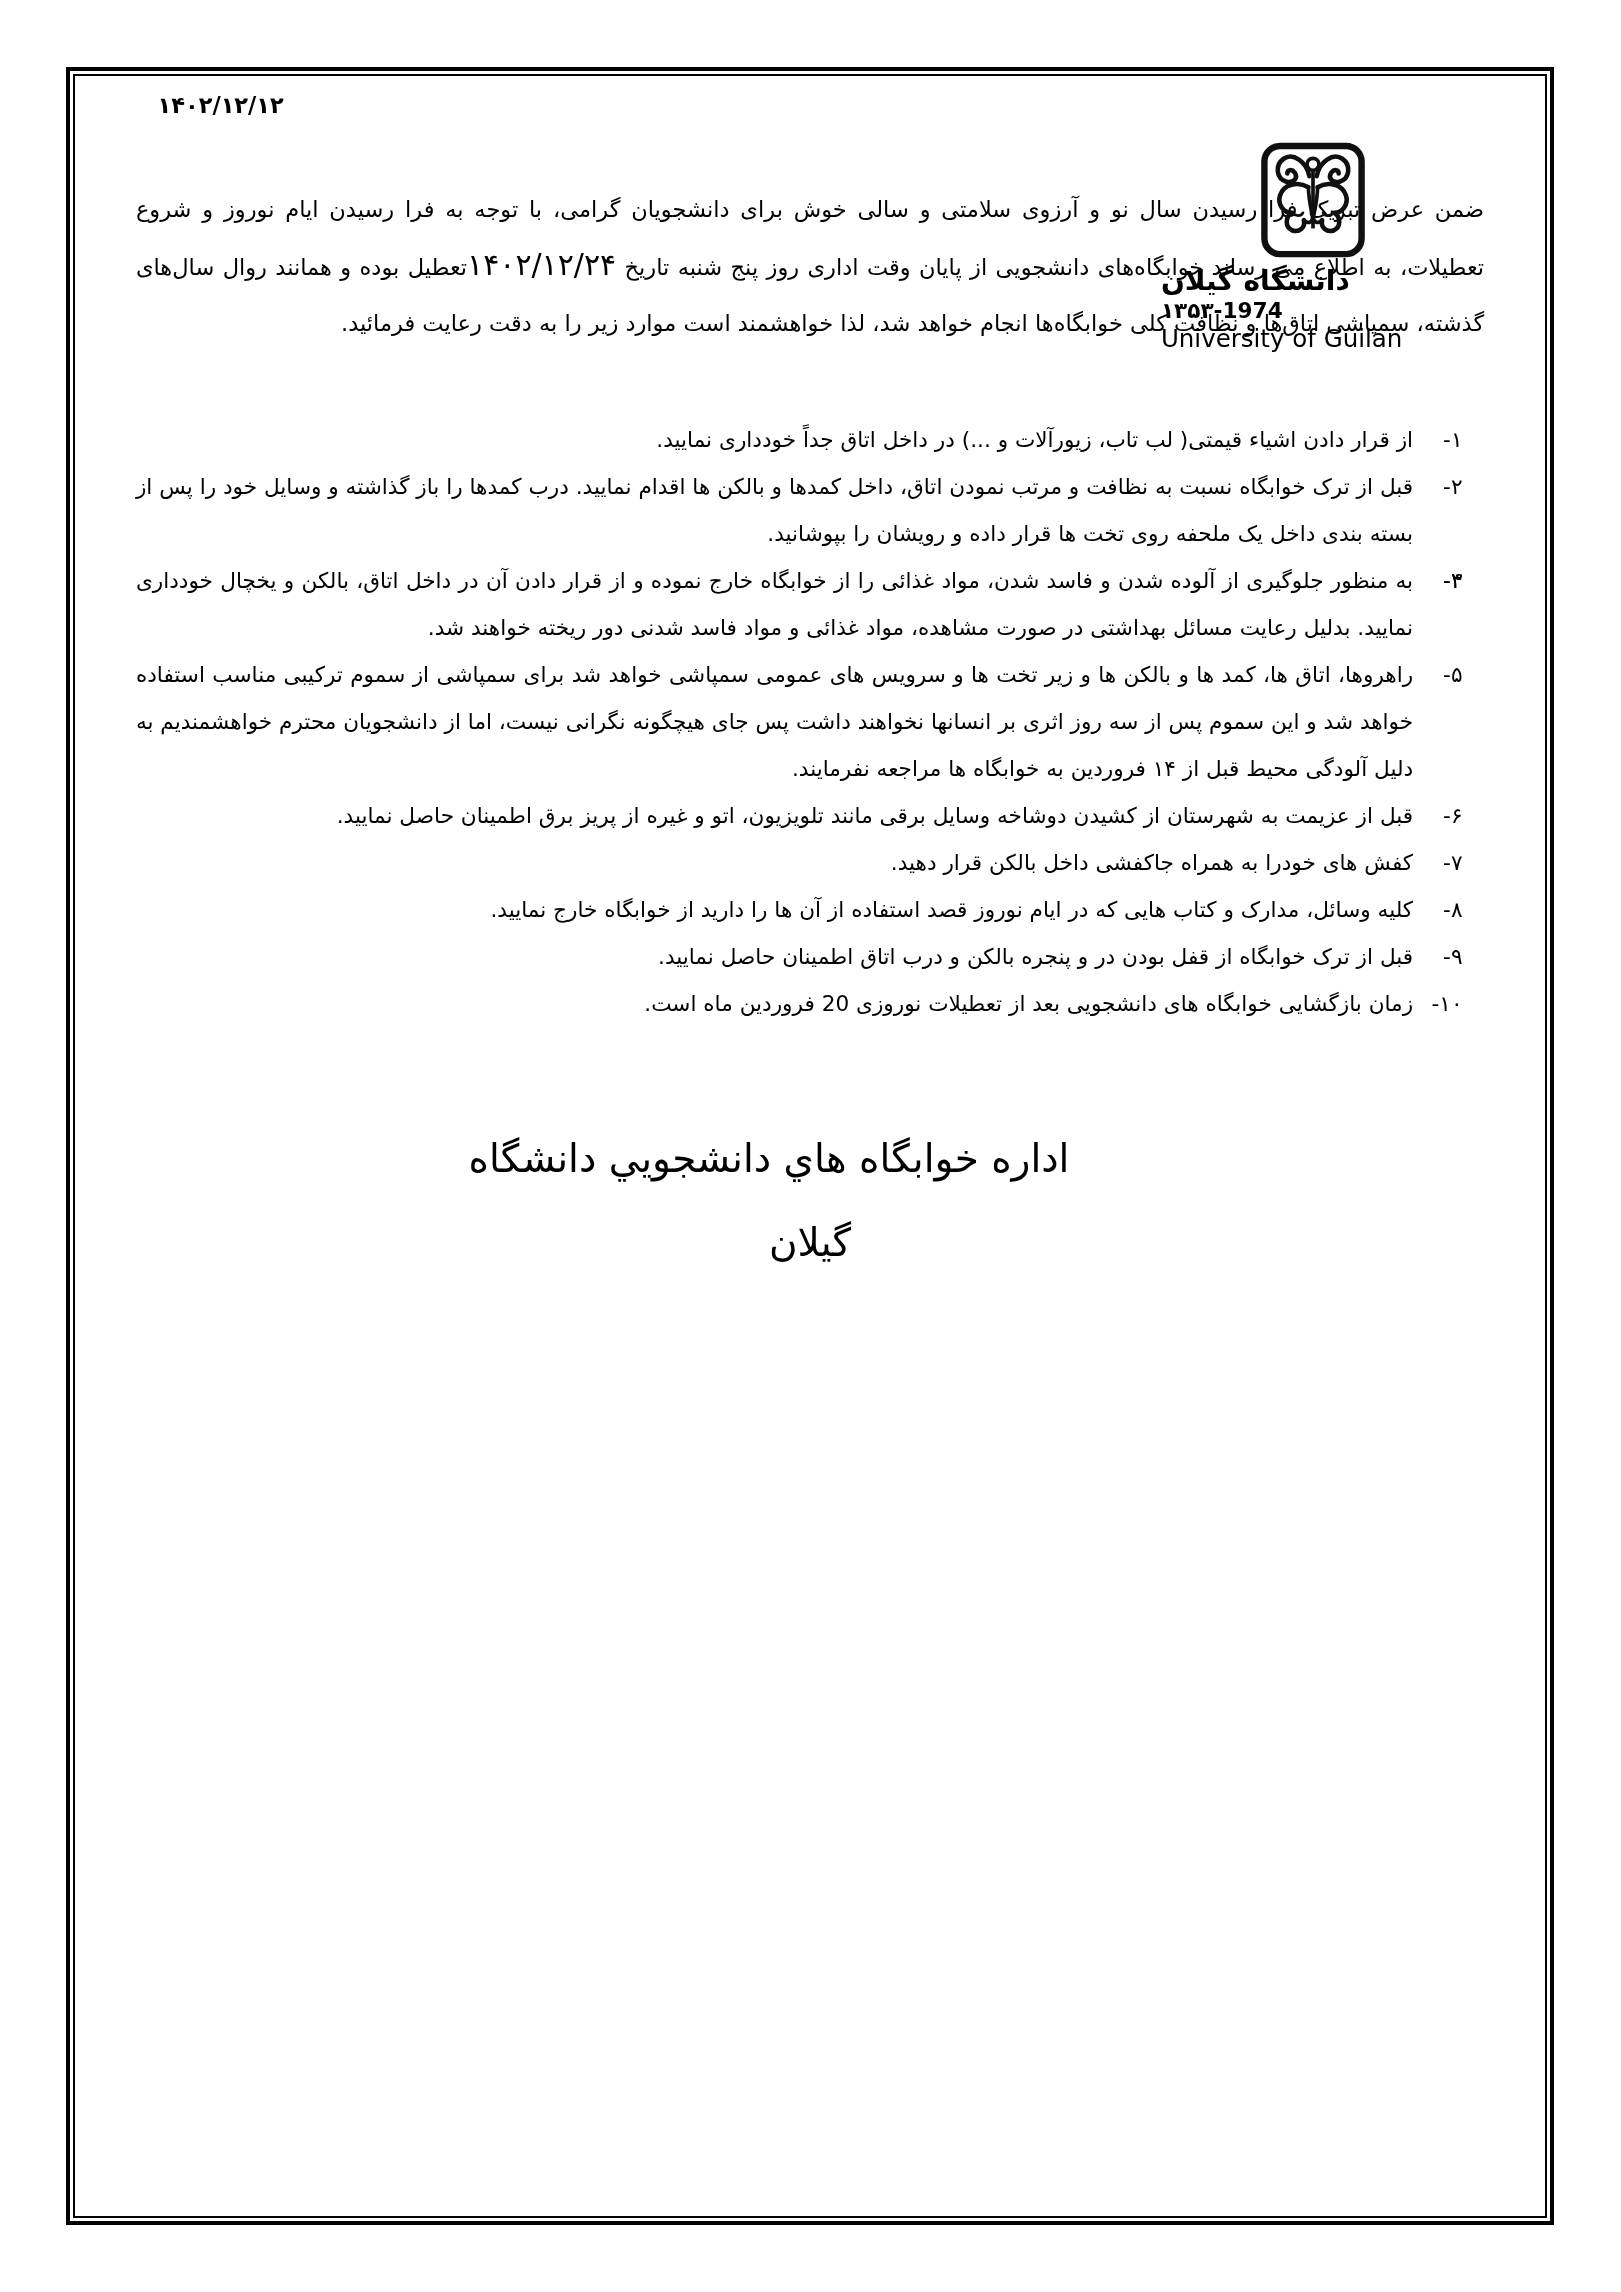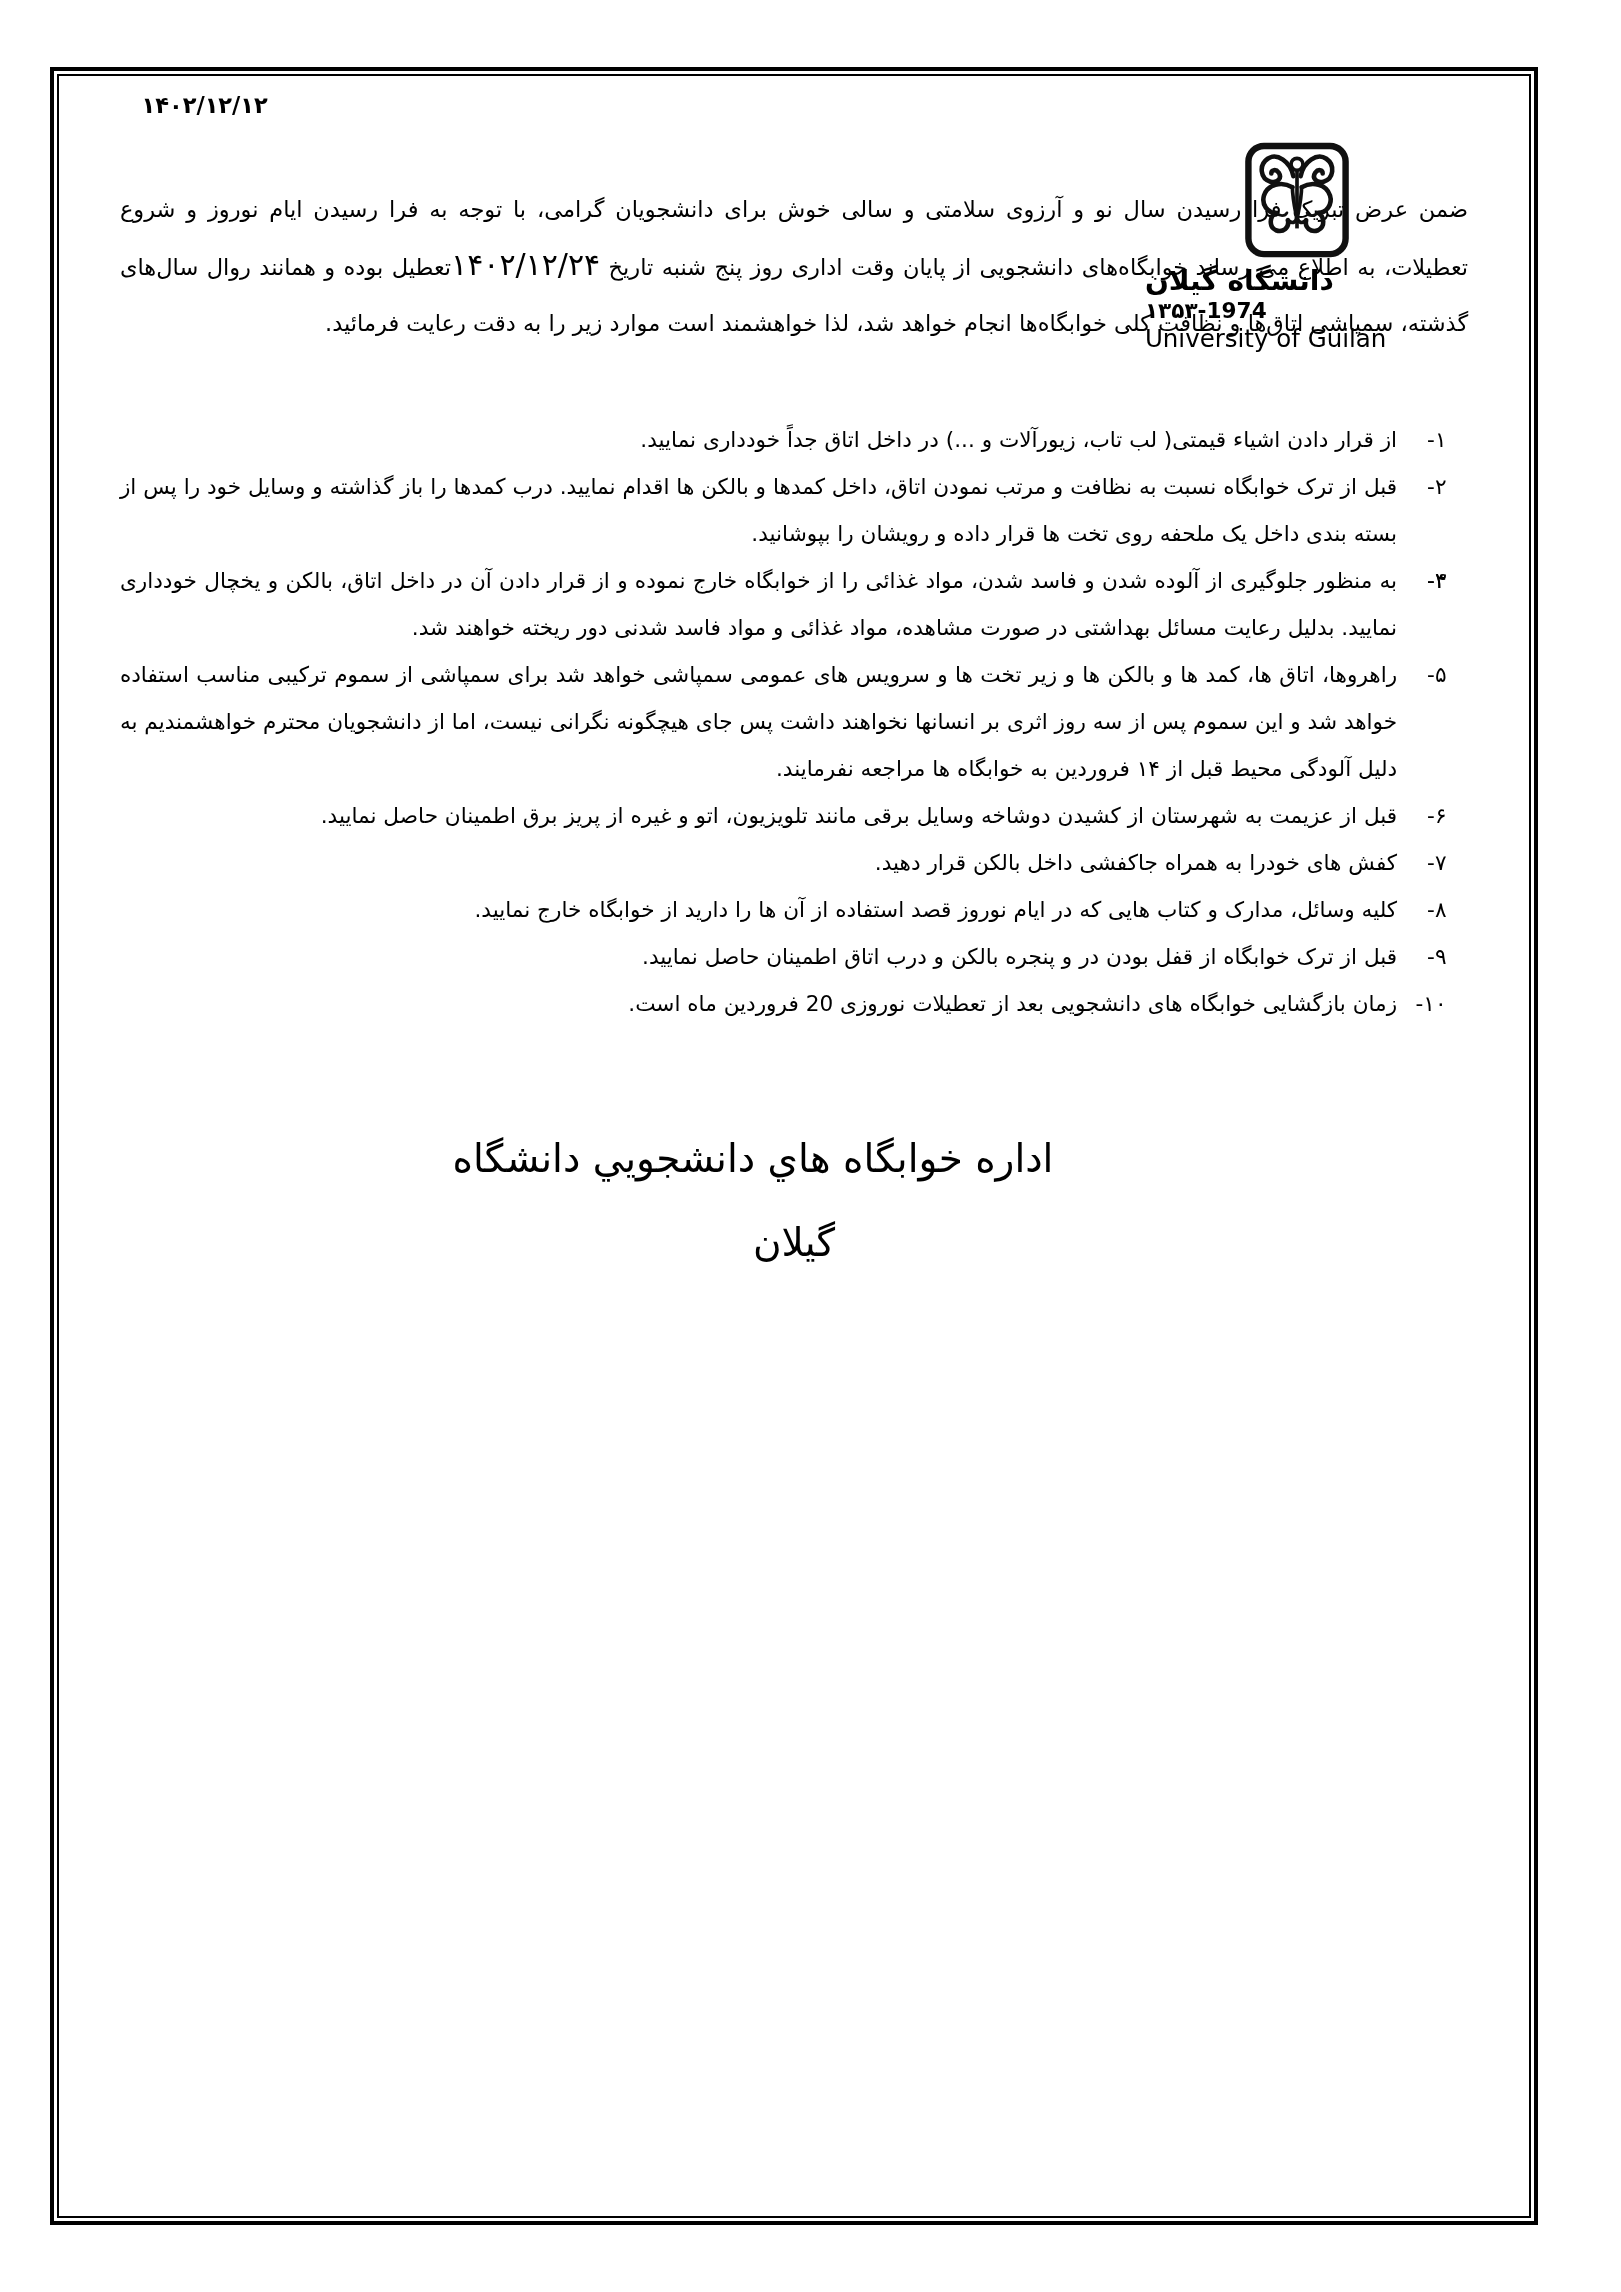--- a/index.html
+++ b/index.html
@@ -3,21 +3,21 @@
 <meta charset="utf-8">
 <style>
   html,body{margin:0;padding:0;}
   body{
     width:1621px;height:2293px;position:relative;
     background:#ffffff;color:#000;
     font-family:"DejaVu Sans",sans-serif;
     overflow:hidden;
   }
   .frame-outer{
-    position:absolute;left:50px;top:67px;width:1480px;height:2150px;
+    position:absolute;left:66px;top:67px;width:1480px;height:2150px;
     border:4.9px solid #000;
   }
   .frame-inner{
     position:absolute;left:2.9px;top:2.9px;right:2.9px;bottom:2.9px;
     border:2px solid #000;
     padding:0 61px;
     box-sizing:border-box;
   }
   .date-top{
     margin-top:15.7px;

